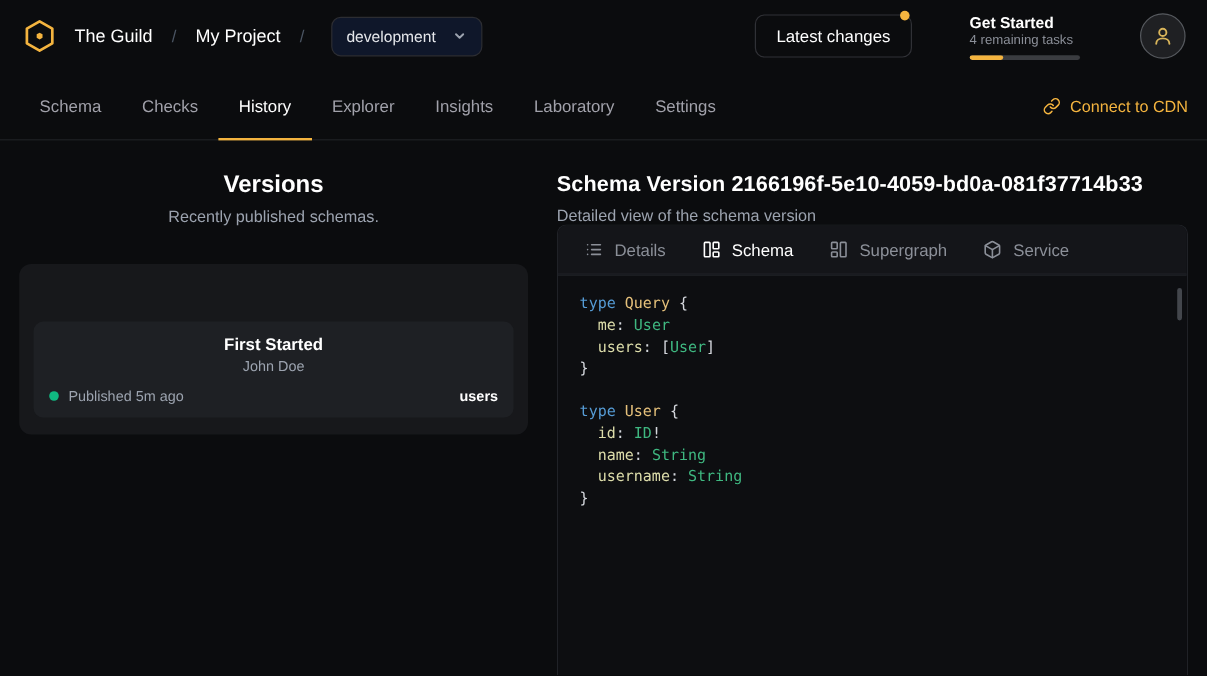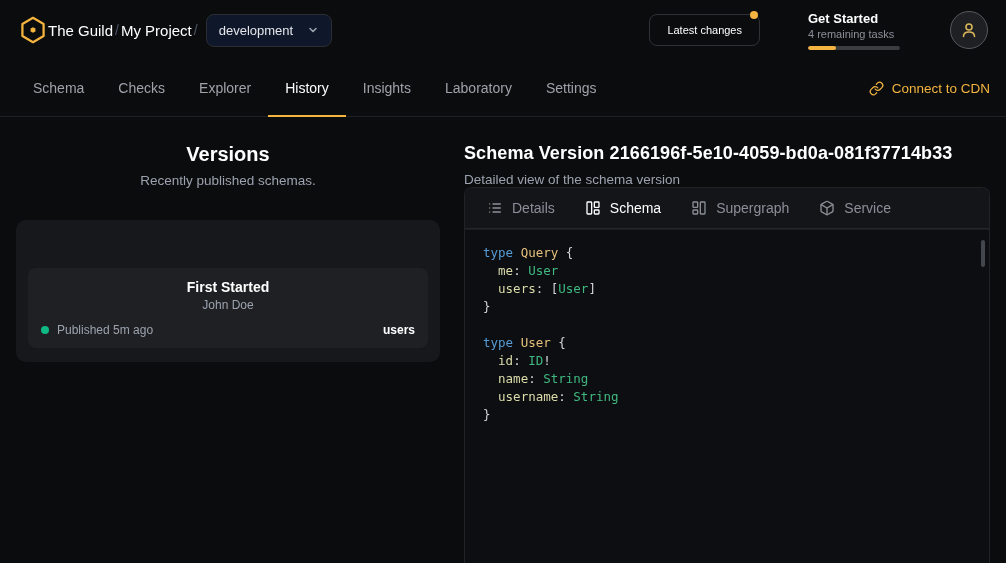--- a/index.html
+++ b/index.html
@@ -9,33 +9,33 @@
     color:#ffffff;
     font-family:"Liberation Sans", sans-serif;
     font-size:14px;
   }
   svg { display:block; }
 
   
   .header {
     height:60px; display:flex; align-items:center; padding:0 18px;
   }
-  .brand-group { display:flex; align-items:center; }
+  .brand-group { display:flex; align-items:center; gap:14px; }
   .brand { font-size:15px; color:#fff; cursor:pointer; }
   .crumb-sep { color:#4b5563; font-size:14px; padding:0 2px; }
   .env-select {
     margin-left:6px; display:flex; align-items:center; gap:14px;
     background:#0f172a; border:1px solid #2c2d32; border-radius:8px;
     padding:8px 12px; font-size:13px; color:#e5e7eb; cursor:pointer;
   }
   .header-right { margin-left:auto; display:flex; align-items:center; }
   .latest-changes {
     position:relative; background:transparent; color:#fff;
     border:1px solid #303136; border-radius:8px; padding:9px 17px;
-    font-size:11px; font-family:inherit; cursor:pointer;
+    font-size:14px; font-family:inherit; cursor:pointer;
   }
   .notif-dot {
     position:absolute; top:-4px; right:1px; width:8px; height:8px;
     border-radius:50%; background:var(--accent,#f4b43f);
   }
   .get-started { margin-left:48px; width:92px; cursor:pointer; }
   .gs-title { font-size:13px; font-weight:700; color:#fff; }
   .gs-sub { font-size:11px; color:#8b8f98; margin-top:2px; }
   .progress-bar { margin-top:6px; height:4px; border-radius:2px; background:#3a3c40; overflow:hidden; }
   .progress-fill { height:100%; background:var(--accent,#f4b43f); border-radius:2px; }
@@ -190,22 +190,22 @@
           <path d="M3.5 15.5c0-3 2.5-4.5 5.5-4.5s5.5 1.5 5.5 4.5"></path>
         </svg>
       </span>
     </div>
   </div>
 </div>
 
 <div class="nav">
   <div class="nav-tab">Schema</div>
   <div class="nav-tab">Checks</div>
+  <div class="nav-tab active">History</div>
   <div class="nav-tab">Explorer</div>
-  <div class="nav-tab active">History</div>
   <div class="nav-tab">Insights</div>
   <div class="nav-tab">Laboratory</div>
   <div class="nav-tab">Settings</div>
   <div class="connect-cdn">
     <span>
       <svg width="15" height="15" viewBox="0 0 24 24" fill="none" stroke="currentColor" stroke-width="2" stroke-linecap="round" stroke-linejoin="round">
         <path d="M10 13a5 5 0 0 0 7.54.54l3-3a5 5 0 0 0-7.07-7.07l-1.72 1.71"></path>
         <path d="M14 11a5 5 0 0 0-7.54-.54l-3 3a5 5 0 0 0 7.07 7.07l1.71-1.71"></path>
       </svg>
     </span>

